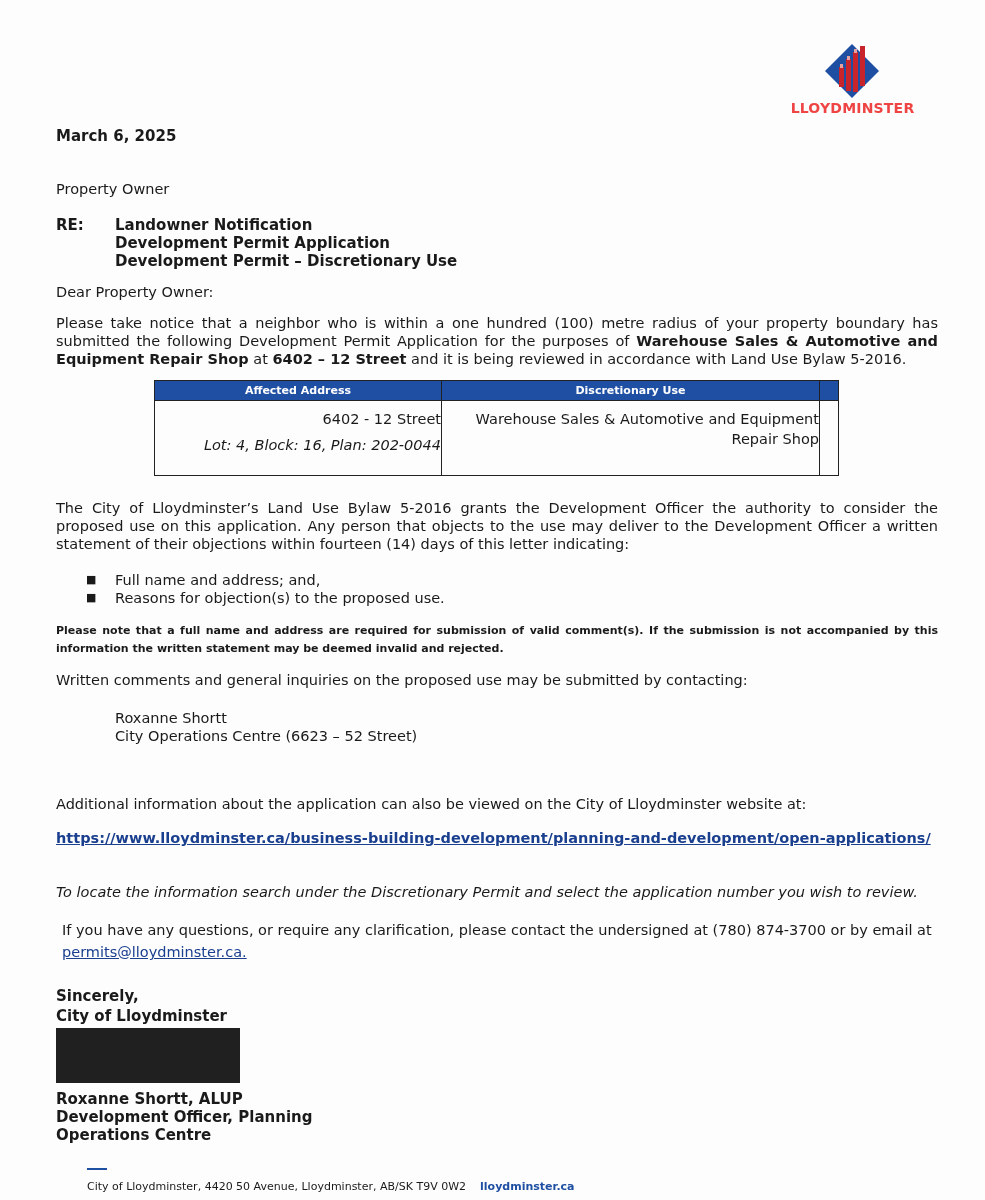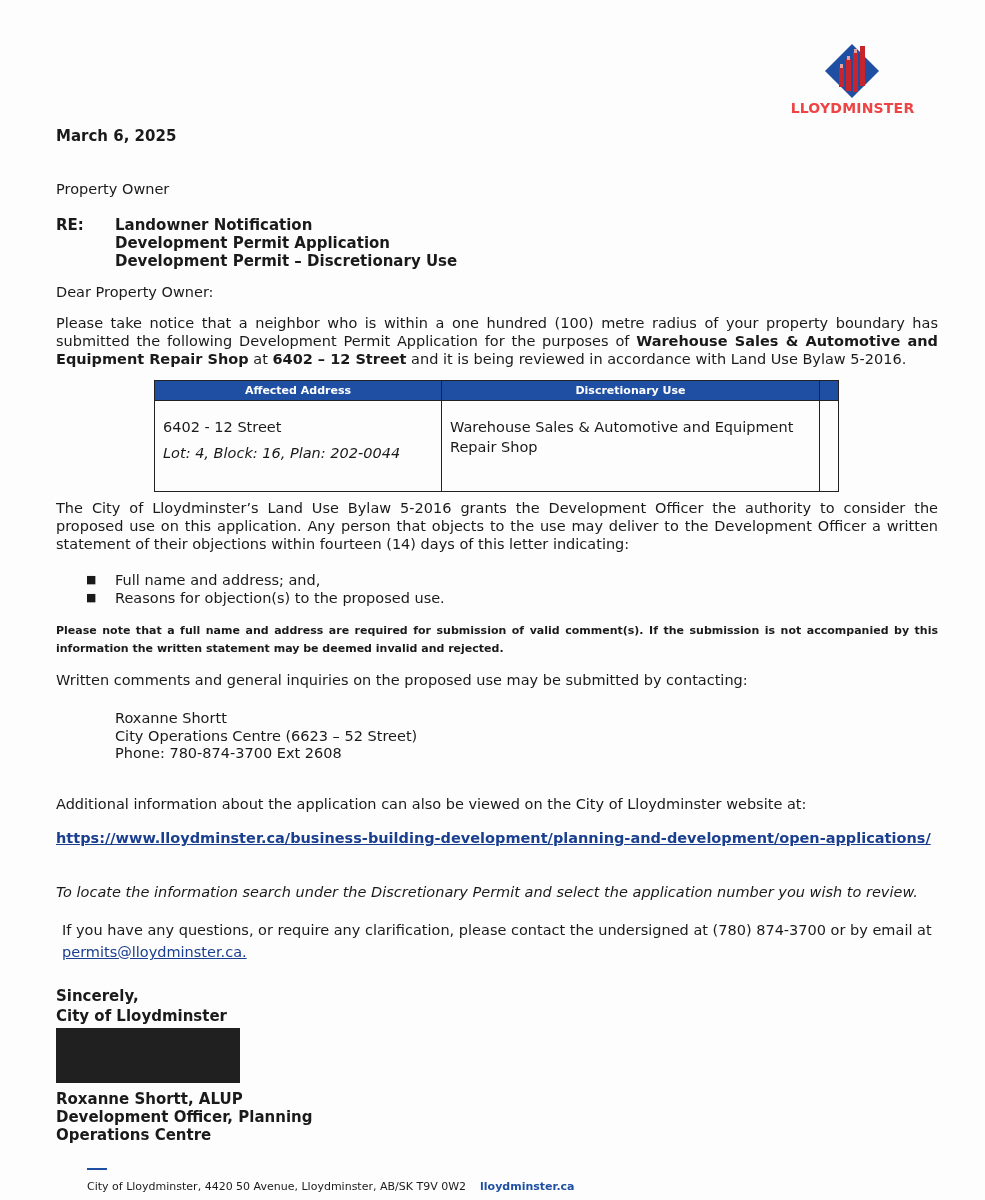--- a/index.html
+++ b/index.html
@@ -22,21 +22,21 @@
   .salutation { left: 56px; top: 284px; }
 
   .para { left: 56px; width: 882px; line-height: 18px; text-align: justify; }
   .p1 { top: 314px; }
   .p2 { top: 499px; }
 
   
   .notice-table { left: 154px; top: 380px; border-collapse: collapse; }
   .notice-table th { background: #1e4fa3; color: #fff; font-weight: bold; font-size: 11px;
                      height: 19px; padding: 0; border: 1.5px solid #222; }
-  .notice-table td { border: 1.5px solid #222; padding: 8px; vertical-align: top; text-align: left;
+  .notice-table td { border: 1.5px solid #222; padding: 0; vertical-align: top; text-align: right;
                      font-size: 14.5px; }
   .col1 { width: 286px; }
   .col2 { width: 377px; }
   .col3 { width: 18px; }
   .addr1 { margin-top: 10px; }
   .addr2 { margin-top: 10px; margin-bottom: 22px; font-style: italic; }
   .use { margin-top: 8px; line-height: 20px; }
 
   .bullets { left: 86px; top: 571px; line-height: 18px; }
   .bullet { display: flex; }
@@ -127,21 +127,20 @@
     <span>Reasons for objection(s) to the proposed use.</span>
   </div>
 </div>
 
 <div class="abs para p3">Please note that a full name and address are required for submission of valid comment(s).  If the submission is not accompanied by this information the written statement may be deemed invalid and rejected.</div>
 <div class="abs para p4">Written comments and general inquiries on the proposed use may be submitted by contacting:</div>
 
 <div class="abs contact">
   <div>Roxanne Shortt</div>
   <div>City Operations Centre (6623 – 52 Street)</div>
-  <div>Phone: 780-874-3700 Ext 2608</div>
 </div>
 
 <div class="abs para p5">Additional information about the application can also be viewed on the City of Lloydminster website at:</div>
 <a class="abs link url">https://www.lloydminster.ca/business-building-development/planning-and-development/open-applications/</a>
 
 <div class="abs para p6">To locate the information search under the Discretionary Permit and select the application number you wish to review.</div>
 
 <div class="abs para p7">
   <span>If you have any questions, or require any clarification, please contact the undersigned at (780) 874-3700 or by email at </span><br><a class="link">permits@lloydminster.ca.</a>
 </div>

